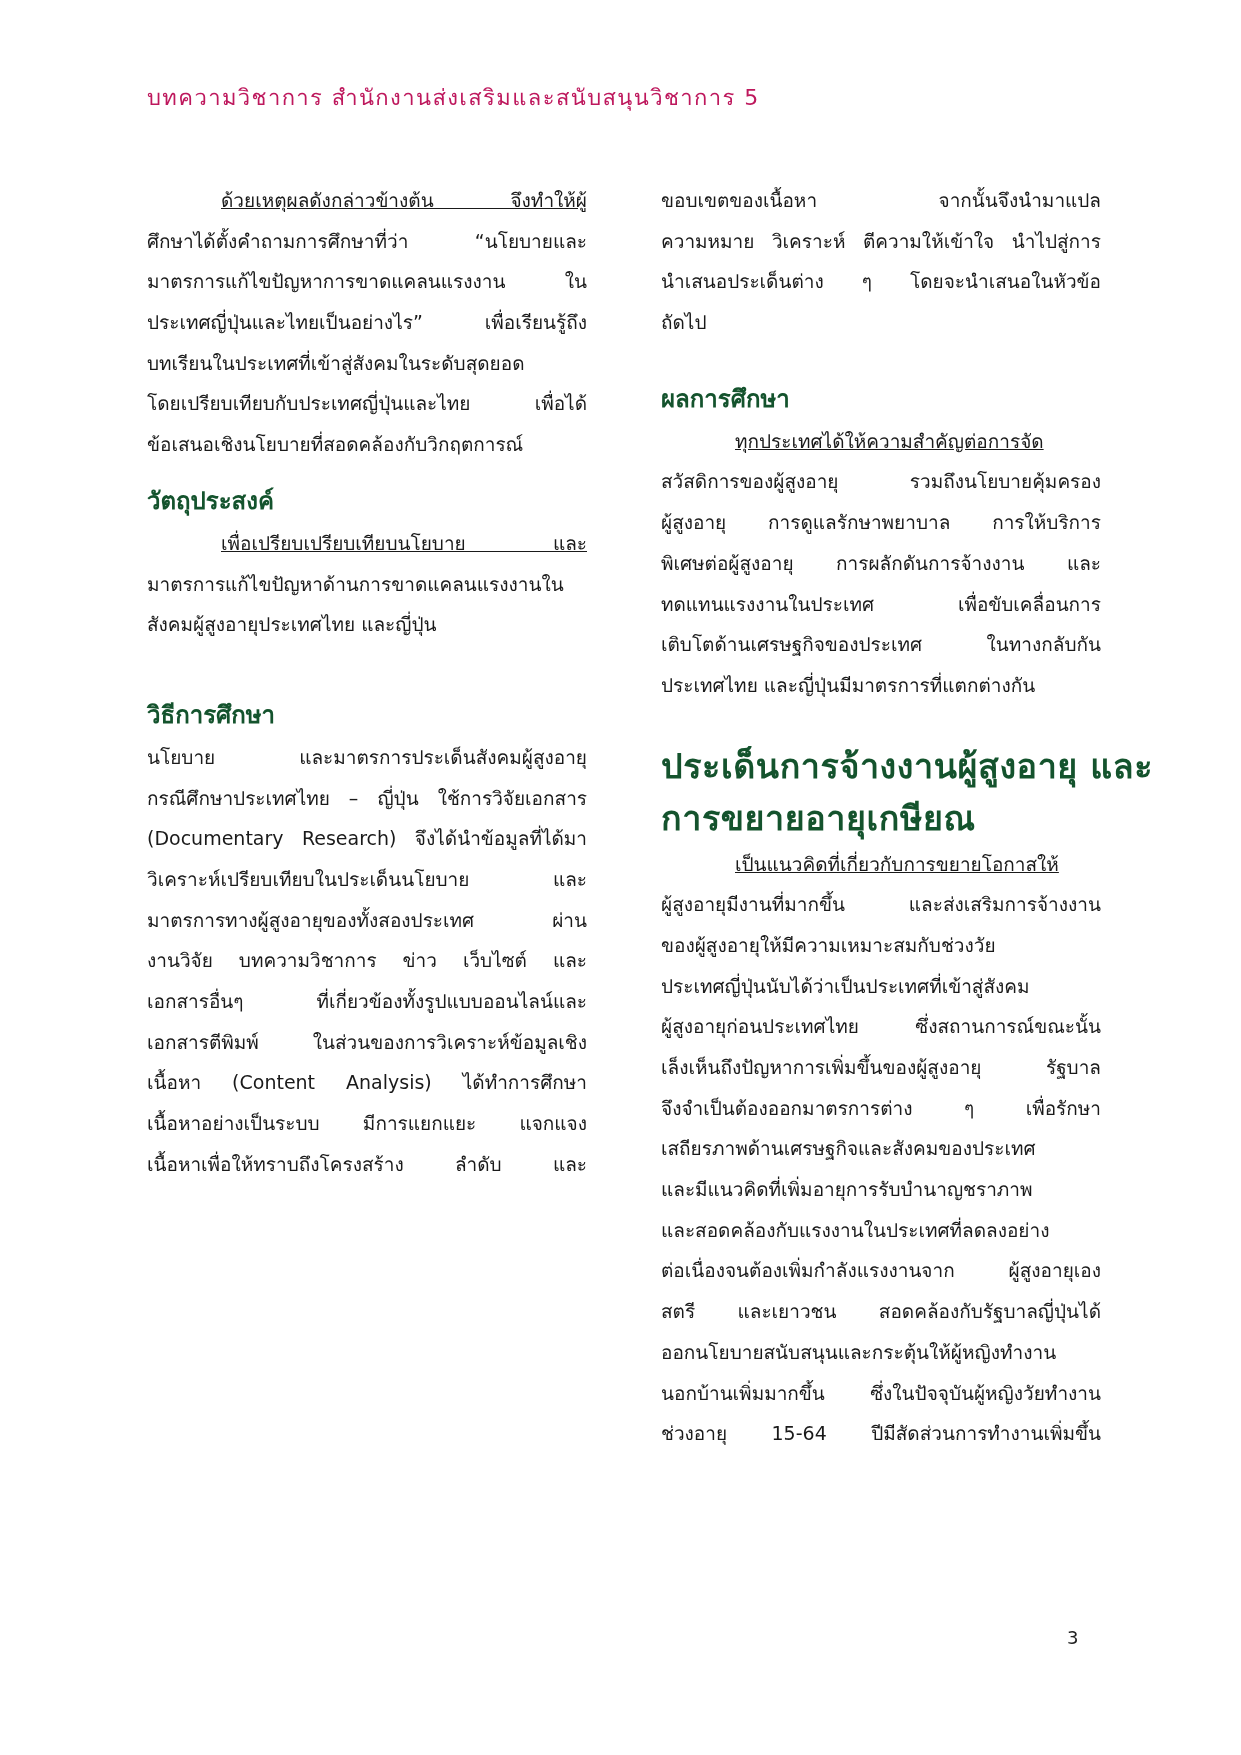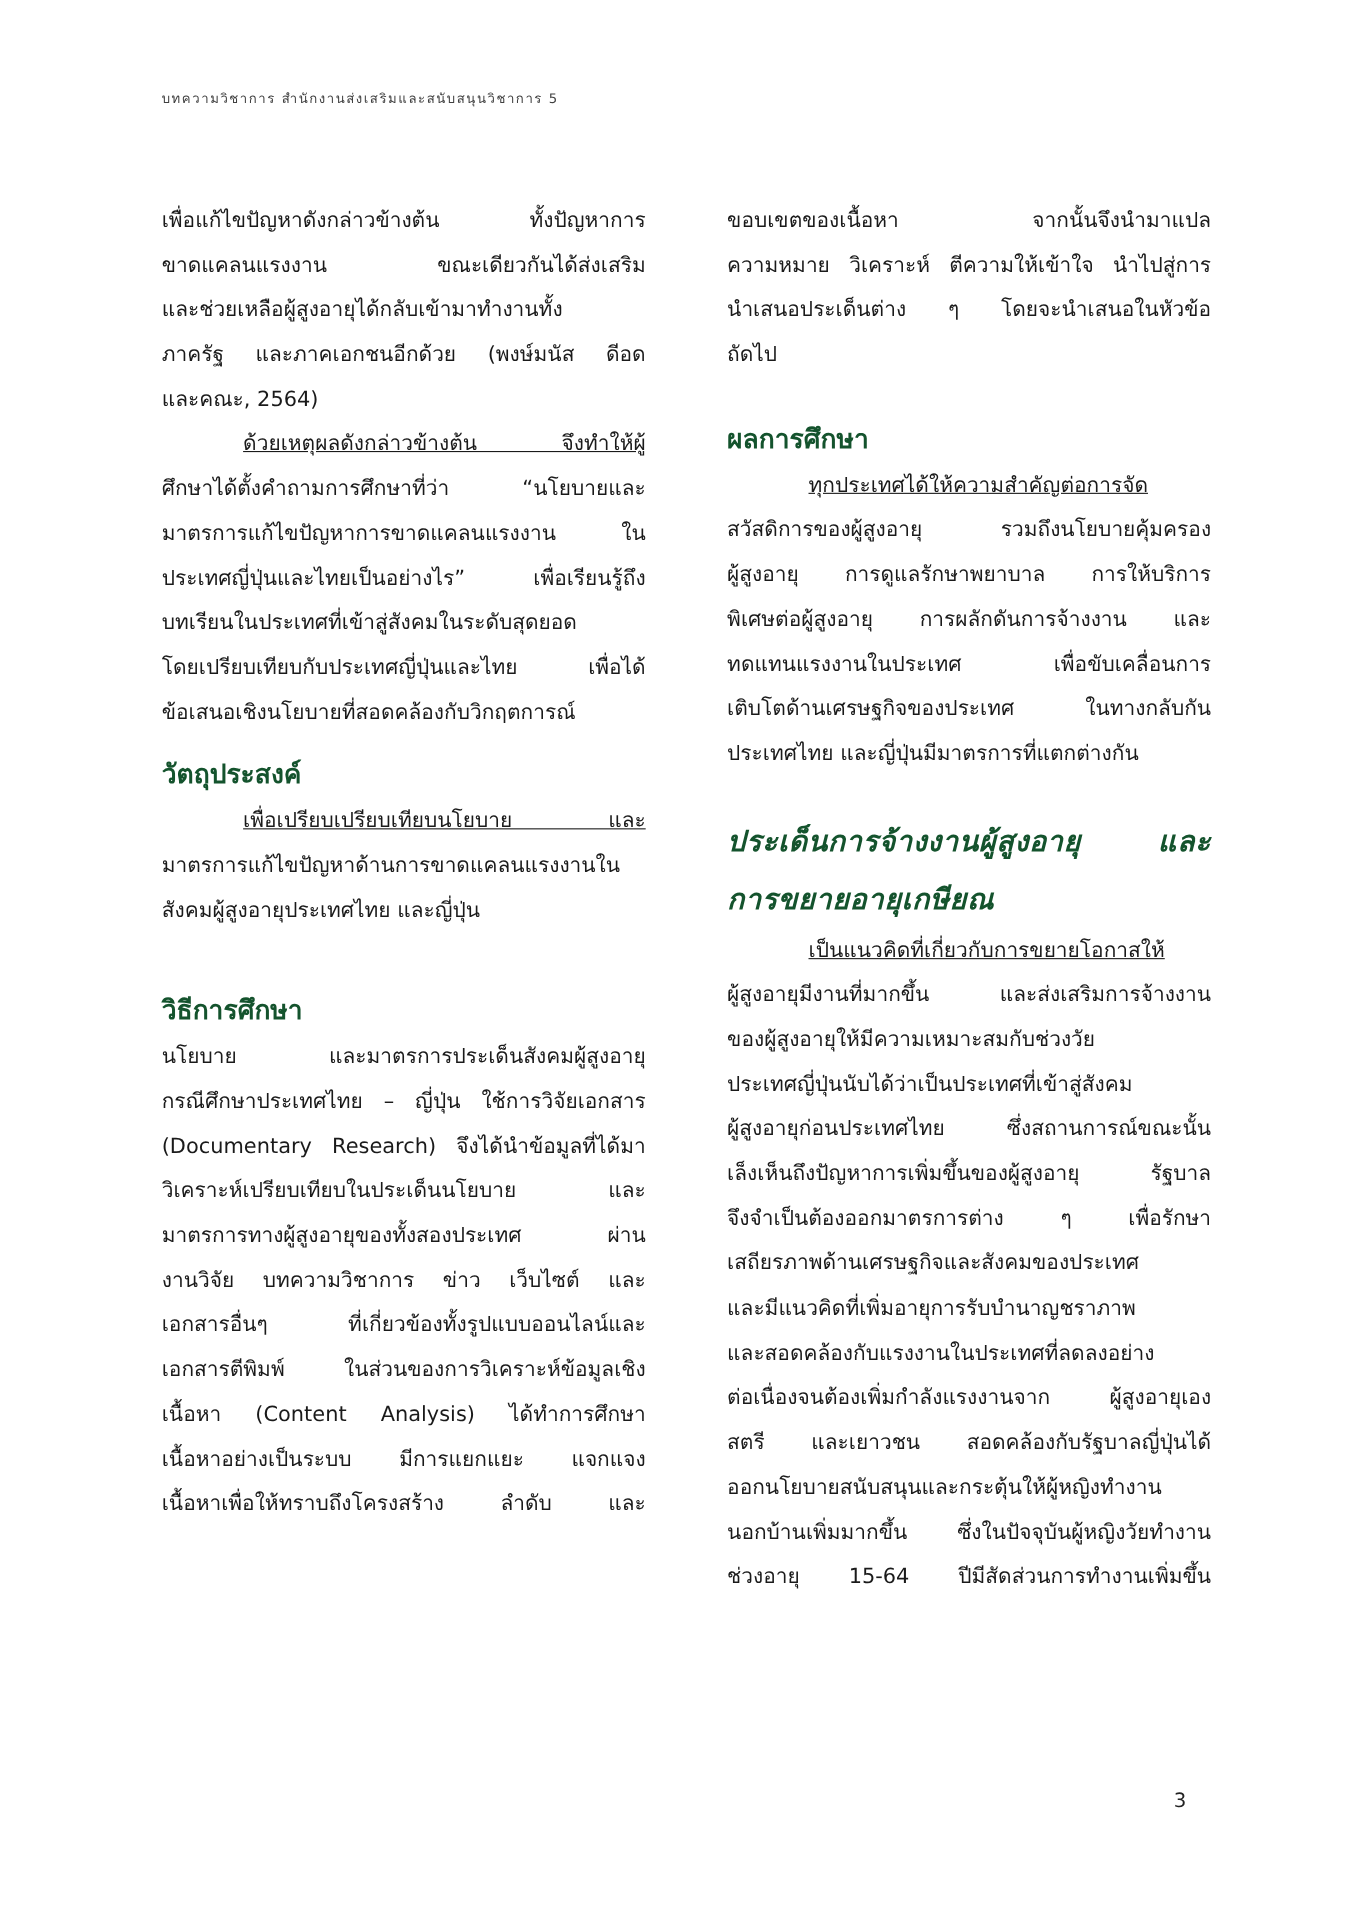--- a/index.html
+++ b/index.html
@@ -1,47 +1,40 @@
 <!DOCTYPE html>
 <html><head>
 <meta charset="utf-8">
 <style>
   html, body { margin: 0; padding: 0; background: #ffffff; }
   body { width: 1241px; height: 1755px; position: relative; overflow: hidden;
          font-family: "DejaVu Sans", "Liberation Sans", sans-serif; color: #1a1a1a; }
-  .running-header { position: absolute; left: 147px; top: 80px; font-size: 12px;
-         letter-spacing: 1.4px; color: #404040; }
+  .running-header { position: absolute; left: 147px; top: 80px; font-size: 22px;
+         letter-spacing: 1.4px; color: #be185d; }
   .col { position: absolute; top: 180px; width: 440px; }
   .col-left { left: 147px; }
   .col-right { left: 651px; margin-left: 10px; }
   .line { font-size: 19px; line-height: 40.7px; height: 40.7px; white-space: nowrap;
           text-align: justify; text-align-last: justify; overflow: visible; }
   .line.last { text-align-last: left; }
   .line.indent { padding-left: 74px; text-decoration: underline; }
   .heading { font-weight: bold; font-size: 24px; line-height: 44px; height: 44px;
              white-space: nowrap; color: #14532d; }
-  .heading.big { font-size: 26px; line-height: 52px; height: 52px; letter-spacing: 0.6px; font-style: italic; }
+  .heading.big { font-size: 34px; line-height: 52px; height: 52px; letter-spacing: 0.6px; }
   .gap-s { height: 14px; }
   .gap-m { height: 34px; }
   .gap-l { height: 48px; }
   .page-number { position: absolute; left: 1067px; top: 1627px; font-size: 18px; color: #222; }
 </style>
 </head>
 <body>
 
 <div class="running-header">บทความวิชาการ สำนักงานส่งเสริมและสนับสนุนวิชาการ 5</div>
 
 <div class="col col-left">
-  <div>
-    <div class="line">เพื่อแก้ไขปัญหาดังกล่าวข้างต้น ทั้งปัญหาการ</div>
-    <div class="line">ขาดแคลนแรงงาน ขณะเดียวกันได้ส่งเสริม</div>
-    <div class="line">และช่วยเหลือผู้สูงอายุได้กลับเข้ามาทำงานทั้ง</div>
-    <div class="line">ภาครัฐ และภาคเอกชนอีกด้วย (พงษ์มนัส ดีอด</div>
-    <div class="line last">และคณะ, 2564)</div>
-  </div>
   <div>
     <div class="line indent">ด้วยเหตุผลดังกล่าวข้างต้น จึงทำให้ผู้</div>
     <div class="line">ศึกษาได้ตั้งคำถามการศึกษาที่ว่า “นโยบายและ</div>
     <div class="line">มาตรการแก้ไขปัญหาการขาดแคลนแรงงาน ใน</div>
     <div class="line">ประเทศญี่ปุ่นและไทยเป็นอย่างไร” เพื่อเรียนรู้ถึง</div>
     <div class="line">บทเรียนในประเทศที่เข้าสู่สังคมในระดับสุดยอด</div>
     <div class="line">โดยเปรียบเทียบกับประเทศญี่ปุ่นและไทย เพื่อได้</div>
     <div class="line">ข้อเสนอเชิงนโยบายที่สอดคล้องกับวิกฤตการณ์</div>
   </div>
   <div class="gap-s"></div>

